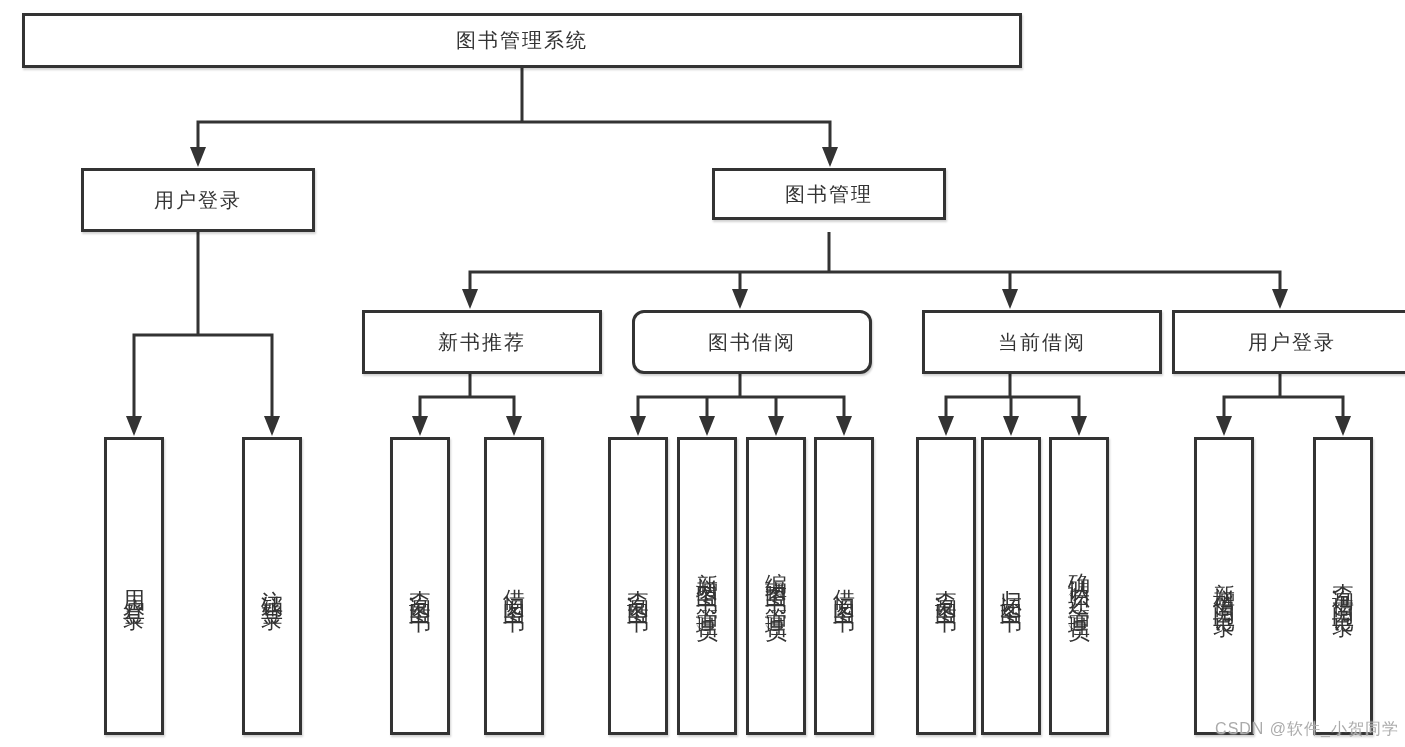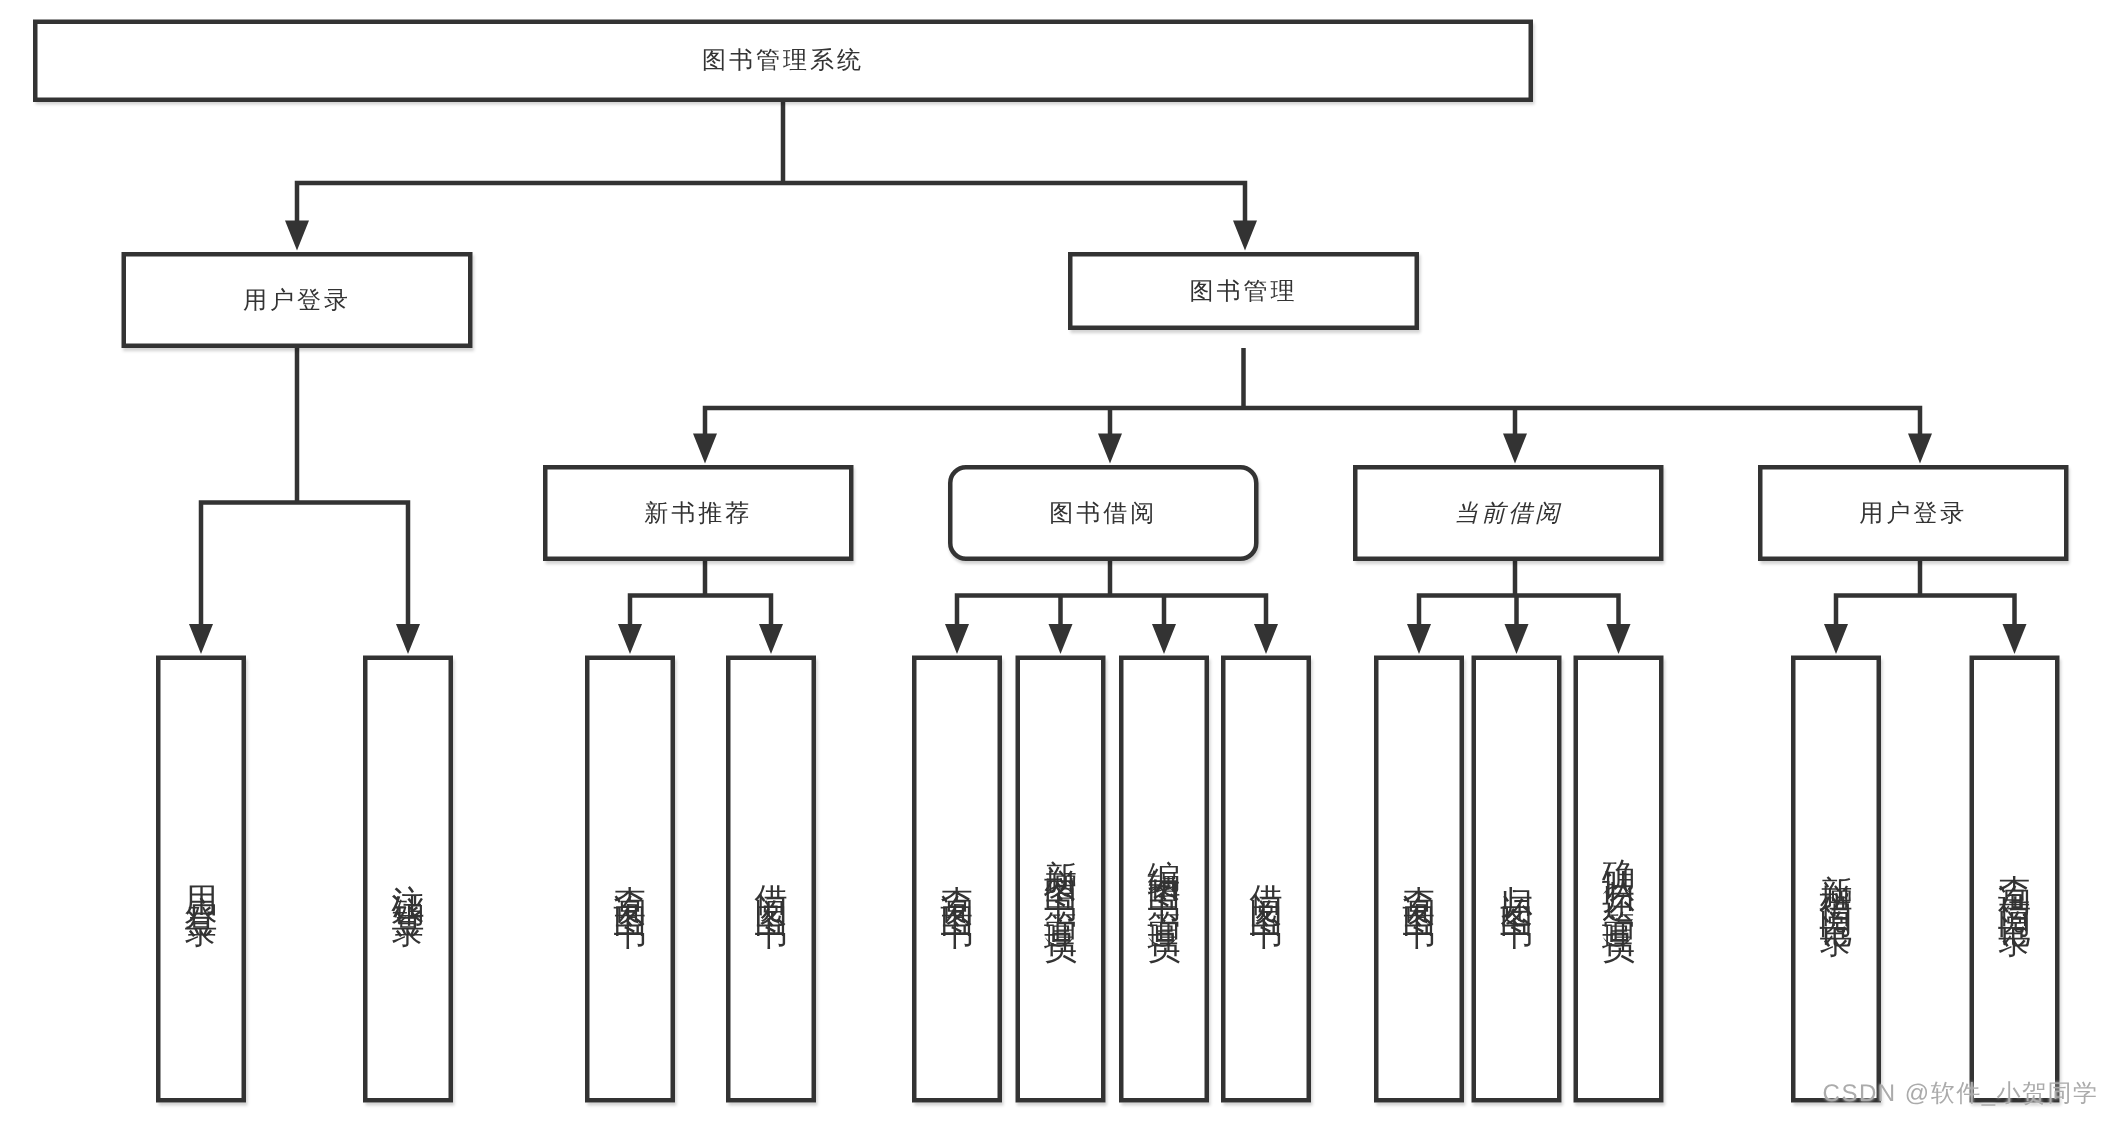--- a/index.html
+++ b/index.html
@@ -21,36 +21,36 @@
   .ah{fill:var(--line);stroke:none;}
   .node{
     position:absolute;
     box-sizing:border-box;
     border:3px solid var(--line);
     background:#ffffff;
     box-shadow:1px 2px 2px rgba(0,0,0,0.18);
     display:flex;align-items:center;justify-content:center;
     color:var(--text);
   }
-  .node .lbl{display:block;font-size:16px;letter-spacing:2px;white-space:nowrap;}
+  .node .lbl{display:block;font-size:20px;letter-spacing:2px;white-space:nowrap;}
   .node.leaf .lbl{
     writing-mode:vertical-rl;
     text-orientation:mixed;
     font-size:22px;
     letter-spacing:7px;
     line-height:1;
     white-space:normal;
   }
   .root-node{left:22px;top:13px;width:1000px;height:55px;}
   .n-login{left:81px;top:168px;width:234px;height:64px;}
   .n-mgmt{left:712px;top:168px;width:234px;height:52px;}
-  .l3{top:310px;width:207px;height:64px;}
+  .l3{top:310px;width:240px;height:64px;}
   .n-recommend{left:362px;}
   .n-borrow{left:632px;border-radius:12px;}
-  .n-current{left:902px;font-style:italic;}
+  .n-current{left:922px;}
   .n-records{left:1172px;}
   .leaf{top:437px;width:60px;height:298px;}
   .lf-1{left:104px;}  .lf-2{left:242px;}
   .lf-3{left:390px;}  .lf-4{left:484px;}
   .lf-5{left:608px;}  .lf-6{left:677px;}
   .lf-7{left:746px;}  .lf-8{left:814px;}
   .lf-9{left:916px;}  .lf-10{left:981px;}
   .lf-11{left:1049px;}
   .lf-12{left:1194px;} .lf-13{left:1313px;}
   .watermark{

